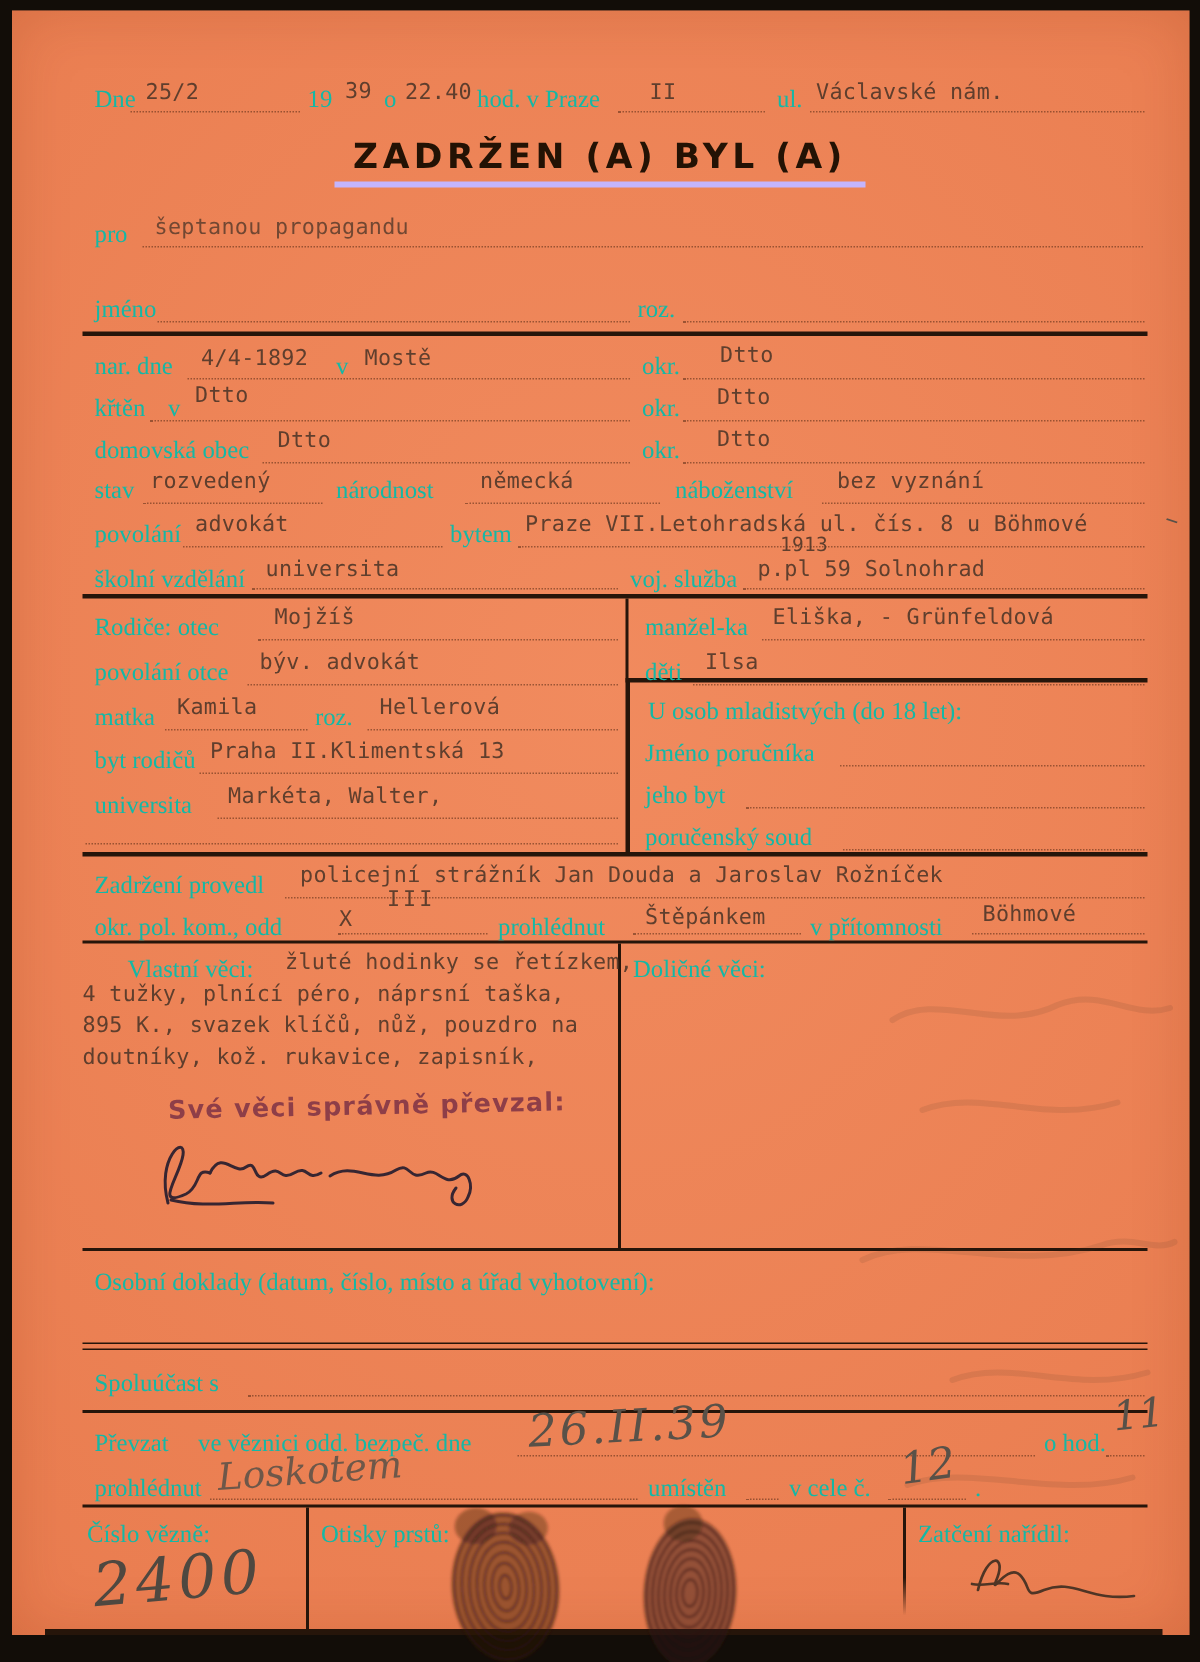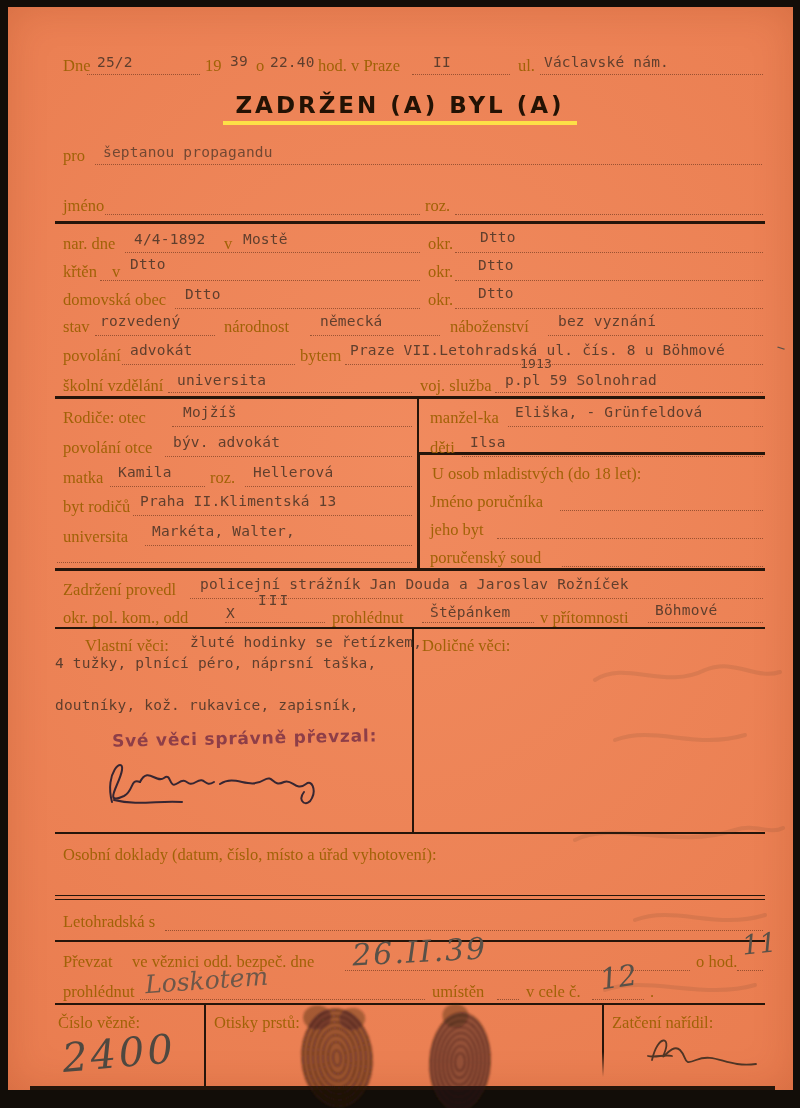--- a/index.html
+++ b/index.html
@@ -3,35 +3,35 @@
 <meta charset="utf-8">
 <style>
   * { box-sizing: border-box; }
   html,body { margin:0; padding:0; background:#120d08; }
   #doc { position:relative; width:800px; height:1108px; overflow:hidden;
          font-family:"Liberation Serif", serif; }
   .paper { position:absolute; left:8px; top:7px; width:785px; height:1083px;
            background-color:#ee7c4e;
            background-image: radial-gradient(130% 115% at 50% 42%, rgba(255,214,176,0.16), rgba(150,50,10,0.10));
            box-shadow: inset 0 0 40px rgba(120,40,5,0.18); z-index:0; }
-  .lbl   { position:absolute; font-size:16.5px; color:#a16207; white-space:nowrap; z-index:2; }
+  .lbl   { position:absolute; font-size:16.5px; color:#14b8a6; white-space:nowrap; z-index:2; }
   .typed { position:absolute; font-family:"DejaVu Sans Mono", monospace; font-size:14.5px;
            color:#54392a; white-space:nowrap; letter-spacing:0.2px; z-index:2; opacity:0.92; }
   .hand  { position:absolute; font-family:"DejaVu Serif", serif; font-style:italic;
            color:#595148; white-space:nowrap; z-index:3; }
   .dot   { position:absolute; height:0; border-bottom:1.6px dotted rgba(85,42,20,0.55); z-index:1; }
   .rule  { position:absolute; background:#26150a; z-index:1; }
   .vfade { background: linear-gradient(#26150a 65%, rgba(38,21,10,0)); }
   .stamp { position:absolute; font-family:"DejaVu Sans", sans-serif; font-weight:bold;
            font-size:17px; color:rgba(134,56,70,0.92); letter-spacing:0.8px;
            transform:rotate(-1.2deg); z-index:2; }
   .heading { position:absolute; left:0; right:0; top:92px; text-align:center; z-index:2; }
   .heading span { display:inline-block; font-family:"DejaVu Sans", sans-serif; font-weight:bold;
            font-size:23px; letter-spacing:3px; color:#231204;
-           border-bottom:4px solid #fde047; padding:0 12px 3px; }
+           border-bottom:4px solid #c4b5fd; padding:0 12px 3px; }
   svg { position:absolute; z-index:3; }
 </style>
 </head>
 <body>
 
 <div id="doc">
   <div class="paper"></div>
 
   <span class="lbl" style="left:63px;top:56px">Dne</span>
   <span class="typed" style="left:97px;top:54px">25/2</span>
@@ -161,40 +161,41 @@
   <div class="dot" style="left:422px;top:622px;width:112px"></div>
   <span class="lbl" style="left:540px;top:608px">v přítomnosti</span>
   <span class="typed" style="left:655px;top:602px">Böhmové</span>
   <div class="dot" style="left:648px;top:622px;width:115px"></div>
   <div class="rule" style="left:55px;top:627px;width:710px;height:2.2px"></div>
 
   <div class="rule" style="left:412px;top:629px;width:1.8px;height:203px"></div>
   <span class="lbl" style="left:85px;top:636px">Vlastní věci:</span>
   <span class="typed" style="left:190px;top:634px">žluté hodinky se řetízkem,</span>
   <span class="typed" style="left:55px;top:655px">4 tužky, plnící péro, náprsní taška,</span>
+  <span class="typed" style="left:55px;top:676px">895 K., svazek klíčů, nůž, pouzdro na</span>
   <span class="typed" style="left:55px;top:697px">doutníky, kož. rukavice, zapisník,</span>
   <span class="stamp" style="left:112px;top:728px">Své věci správně převzal:</span>
 
   <svg style="left:90px;top:750px" width="240" height="70" viewBox="0 0 240 70">
     <g fill="none" stroke="#241c2e" stroke-width="2" stroke-linecap="round" opacity="0.9">
       <path d="M22,52 C14,22 34,6 32,20 C30,34 12,56 34,46 C44,41 40,28 50,32"></path>
       <path d="M50,32 C58,16 66,34 74,28 C82,22 78,40 88,33 C98,26 96,38 106,32 C116,26 114,38 124,32"></path>
       <path d="M130,34 C146,24 158,40 174,30 C184,24 182,38 194,32 C202,28 206,42 216,34 C222,29 226,40 222,48 C218,58 206,52 214,42"></path>
       <path d="M24,50 C48,56 70,50 92,52"></path>
     </g>
   </svg>
 
   <span class="lbl" style="left:422px;top:636px">Doličné věci:</span>
   <div class="rule" style="left:55px;top:832px;width:710px;height:2.4px"></div>
 
   <span class="lbl" style="left:63px;top:845px">Osobní doklady (datum, číslo, místo a úřad vyhotovení):</span>
   <div class="rule" style="left:55px;top:895px;width:710px;height:1.3px"></div>
   <div class="rule" style="left:55px;top:898.6px;width:710px;height:1.3px"></div>
 
-  <span class="lbl" style="left:63px;top:912px">Letohradská s</span>
+  <span class="lbl" style="left:63px;top:912px">Spoluúčast s</span>
   <div class="dot" style="left:165px;top:930px;width:598px"></div>
   <div class="rule" style="left:55px;top:940px;width:710px;height:2.4px"></div>
 
   <span class="lbl" style="left:63px;top:952px">Převzat</span>
   <span class="lbl" style="left:132px;top:952px">ve věznici odd. bezpeč. dne</span>
   <div class="dot" style="left:345px;top:970px;width:345px"></div>
   <span class="hand" style="left:352px;top:934px;font-size:30px;letter-spacing:2px;transform:rotate(-3deg)">26.II.39</span>
   <span class="lbl" style="left:696px;top:952px">o hod.</span>
   <div class="dot" style="left:737px;top:970px;width:26px"></div>
   <span class="hand" style="left:742px;top:928px;font-size:27px;transform:rotate(-6deg)">11</span>

